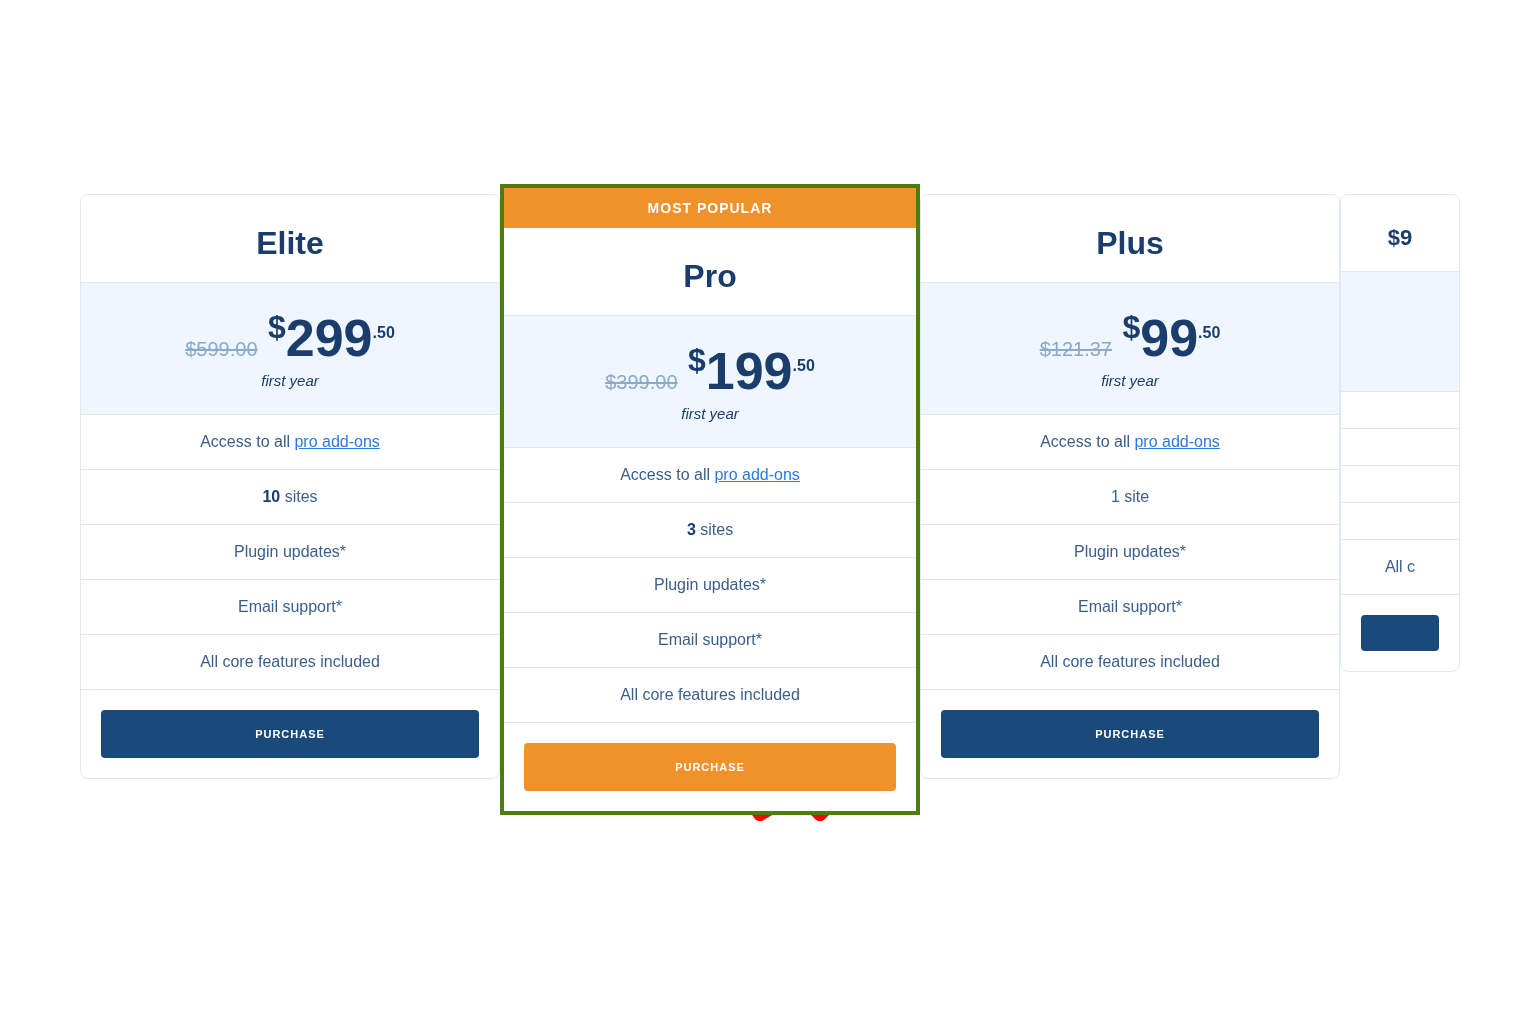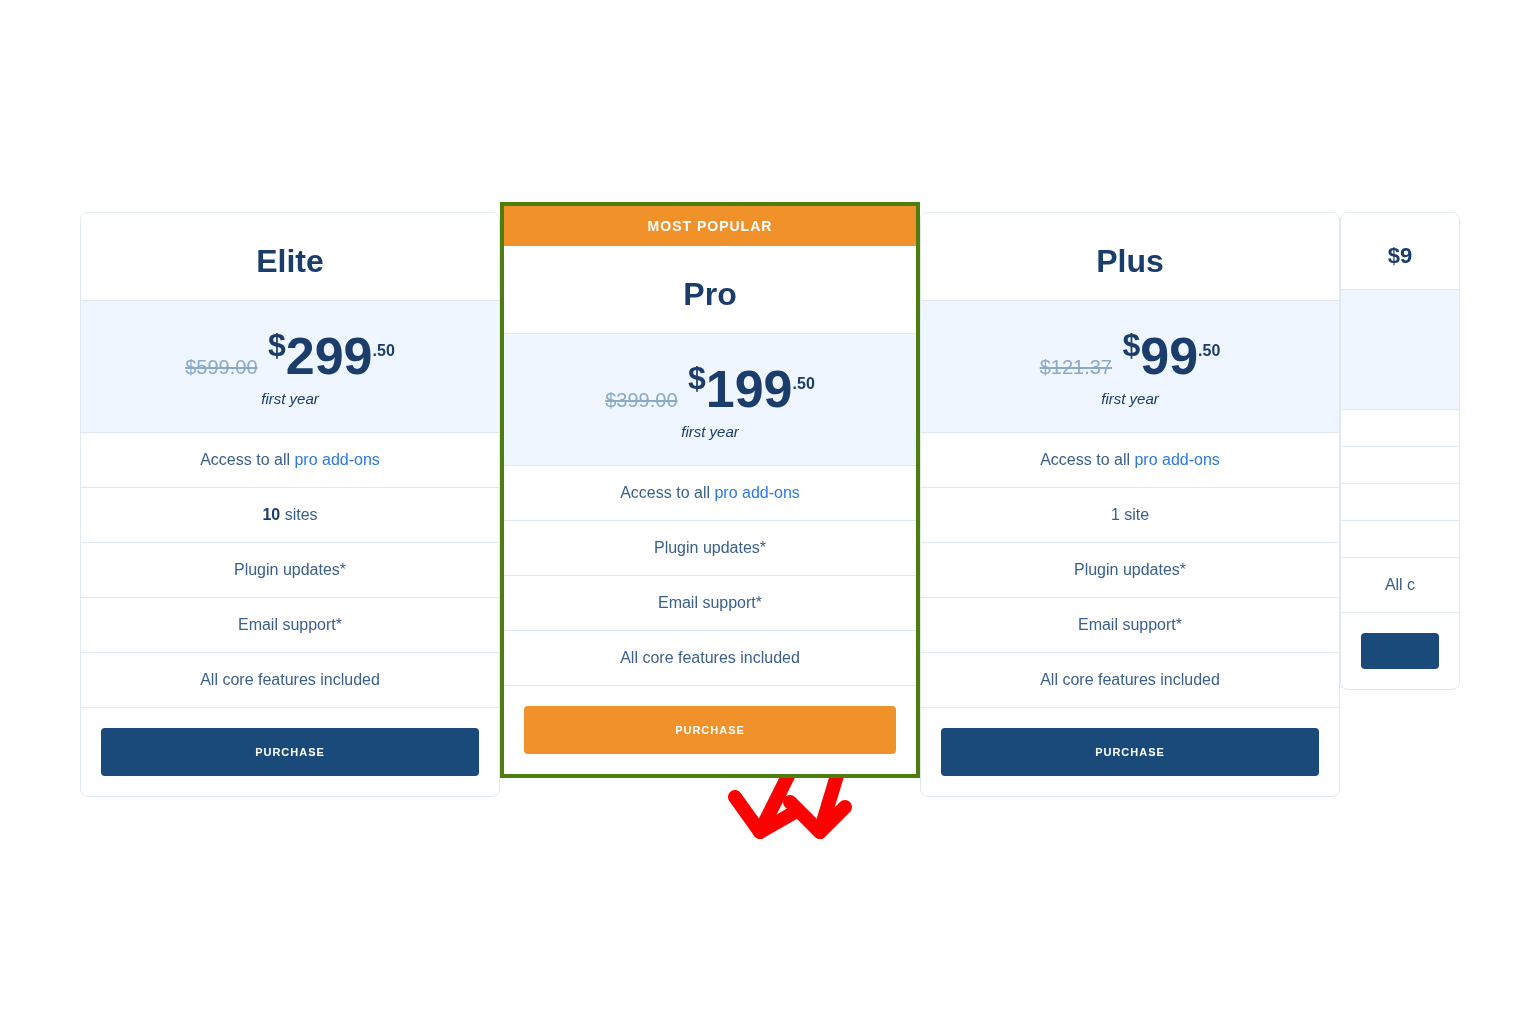--- a/index.html
+++ b/index.html
@@ -93,20 +93,21 @@
     }
     .feature-row {
       padding: 18px 20px;
       text-align: center;
       border-bottom: 1px solid #e0e8f0;
       color: #3a5f8a;
       font-size: 16px;
     }
     .feature-row .link {
       color: #2a7ae2;
+      text-decoration: underline;
     }
     .feature-row strong {
       color: #1a3d6b;
       font-weight: 700;
     }
     .purchase-row {
       padding: 20px;
       text-align: center;
     }
     .purchase-btn {
@@ -179,20 +180,23 @@
         <span class="original-price">$399.00</span>
         <span class="current-price">
           <span class="dollar-sign">$</span>199<span class="cents">.50</span>
         </span>
       </div>
       <div class="first-year">first year</div>
     </div>
     <div class="feature-row">
       Access to all <span class="link">pro add-ons</span>
     </div>
+    <div class="feature-row">
+      <strong>3</strong> sites
+    </div>
     <div class="feature-row">Plugin updates*</div>
     <div class="feature-row">Email support*</div>
     <div class="feature-row">All core features included</div>
     <div class="purchase-row">
       <button class="purchase-btn orange">PURCHASE</button>
     </div>
   </div>
 
   <div class="plan-card">
     <div class="plan-header">

